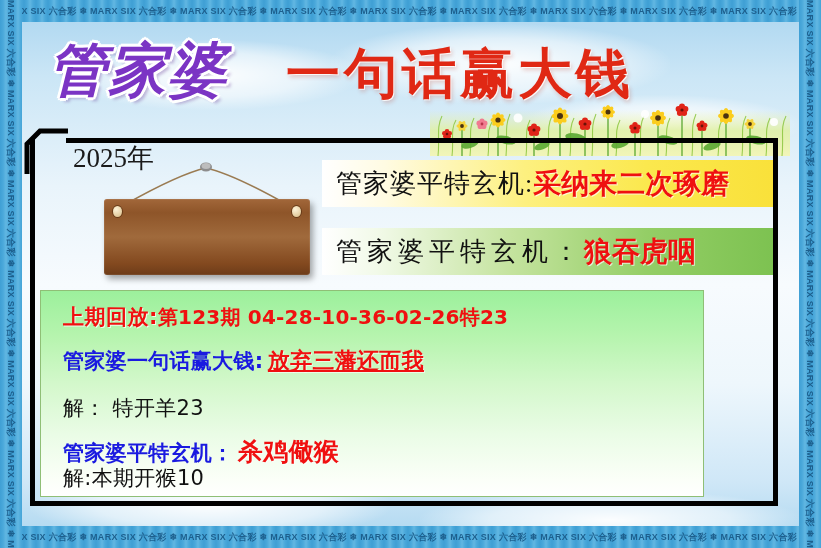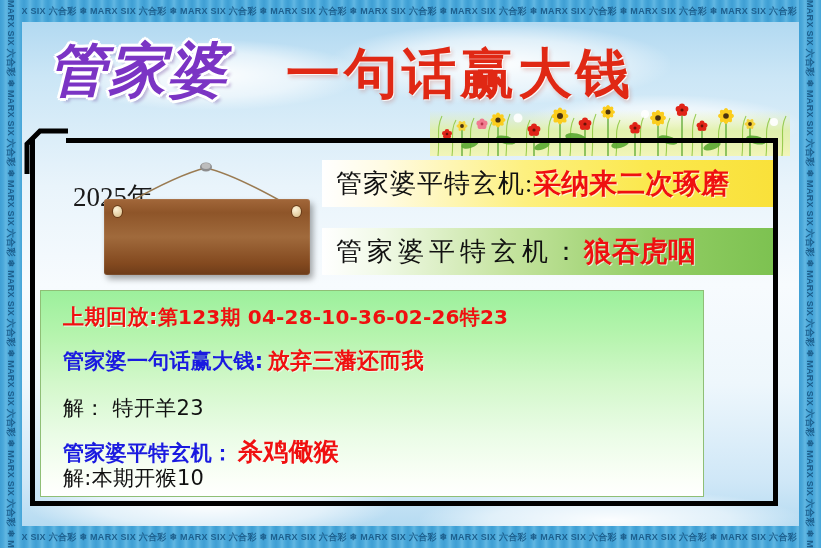--- a/index.html
+++ b/index.html
@@ -133,21 +133,20 @@
 
   
   #year-label {
     position: absolute;
     left: 73px; top: 140px;
     font-family: "Liberation Serif", "DejaVu Serif", serif;
     font-size: 27px;
     color: #1a1a1a;
     z-index: 8;
     white-space: nowrap;
-    margin-top: 39px;
   }
 
   
   #sign-wrap {
     position: absolute;
     left: 96px; top: 160px;
     width: 220px; height: 125px;
     z-index: 8;
   }
   #sign-ropes { position: absolute; left: 0; top: 0; width: 220px; height: 48px; }
@@ -268,20 +267,21 @@
     font-size: 21px; font-weight: bold;
     color: #1a1ae0;
     letter-spacing: .3px;
   }
   #line-yjh .v {
     font-family: "DejaVu Sans", sans-serif;
     font-size: 22px; font-weight: bold;
     color: #f01010;
     letter-spacing: .3px;
     text-shadow: 1px 1px 0 rgba(255,255,255,.6);
+    text-decoration: underline;
   }
   #line-jie1 { margin-top: 26px; }
   #line-jie1 .t {
     font-family: "DejaVu Sans", sans-serif;
     font-size: 21px;
     color: #111;
     letter-spacing: .3px;
   }
   #line-ptxj { margin-top: 20px; }
   #line-ptxj .k {

